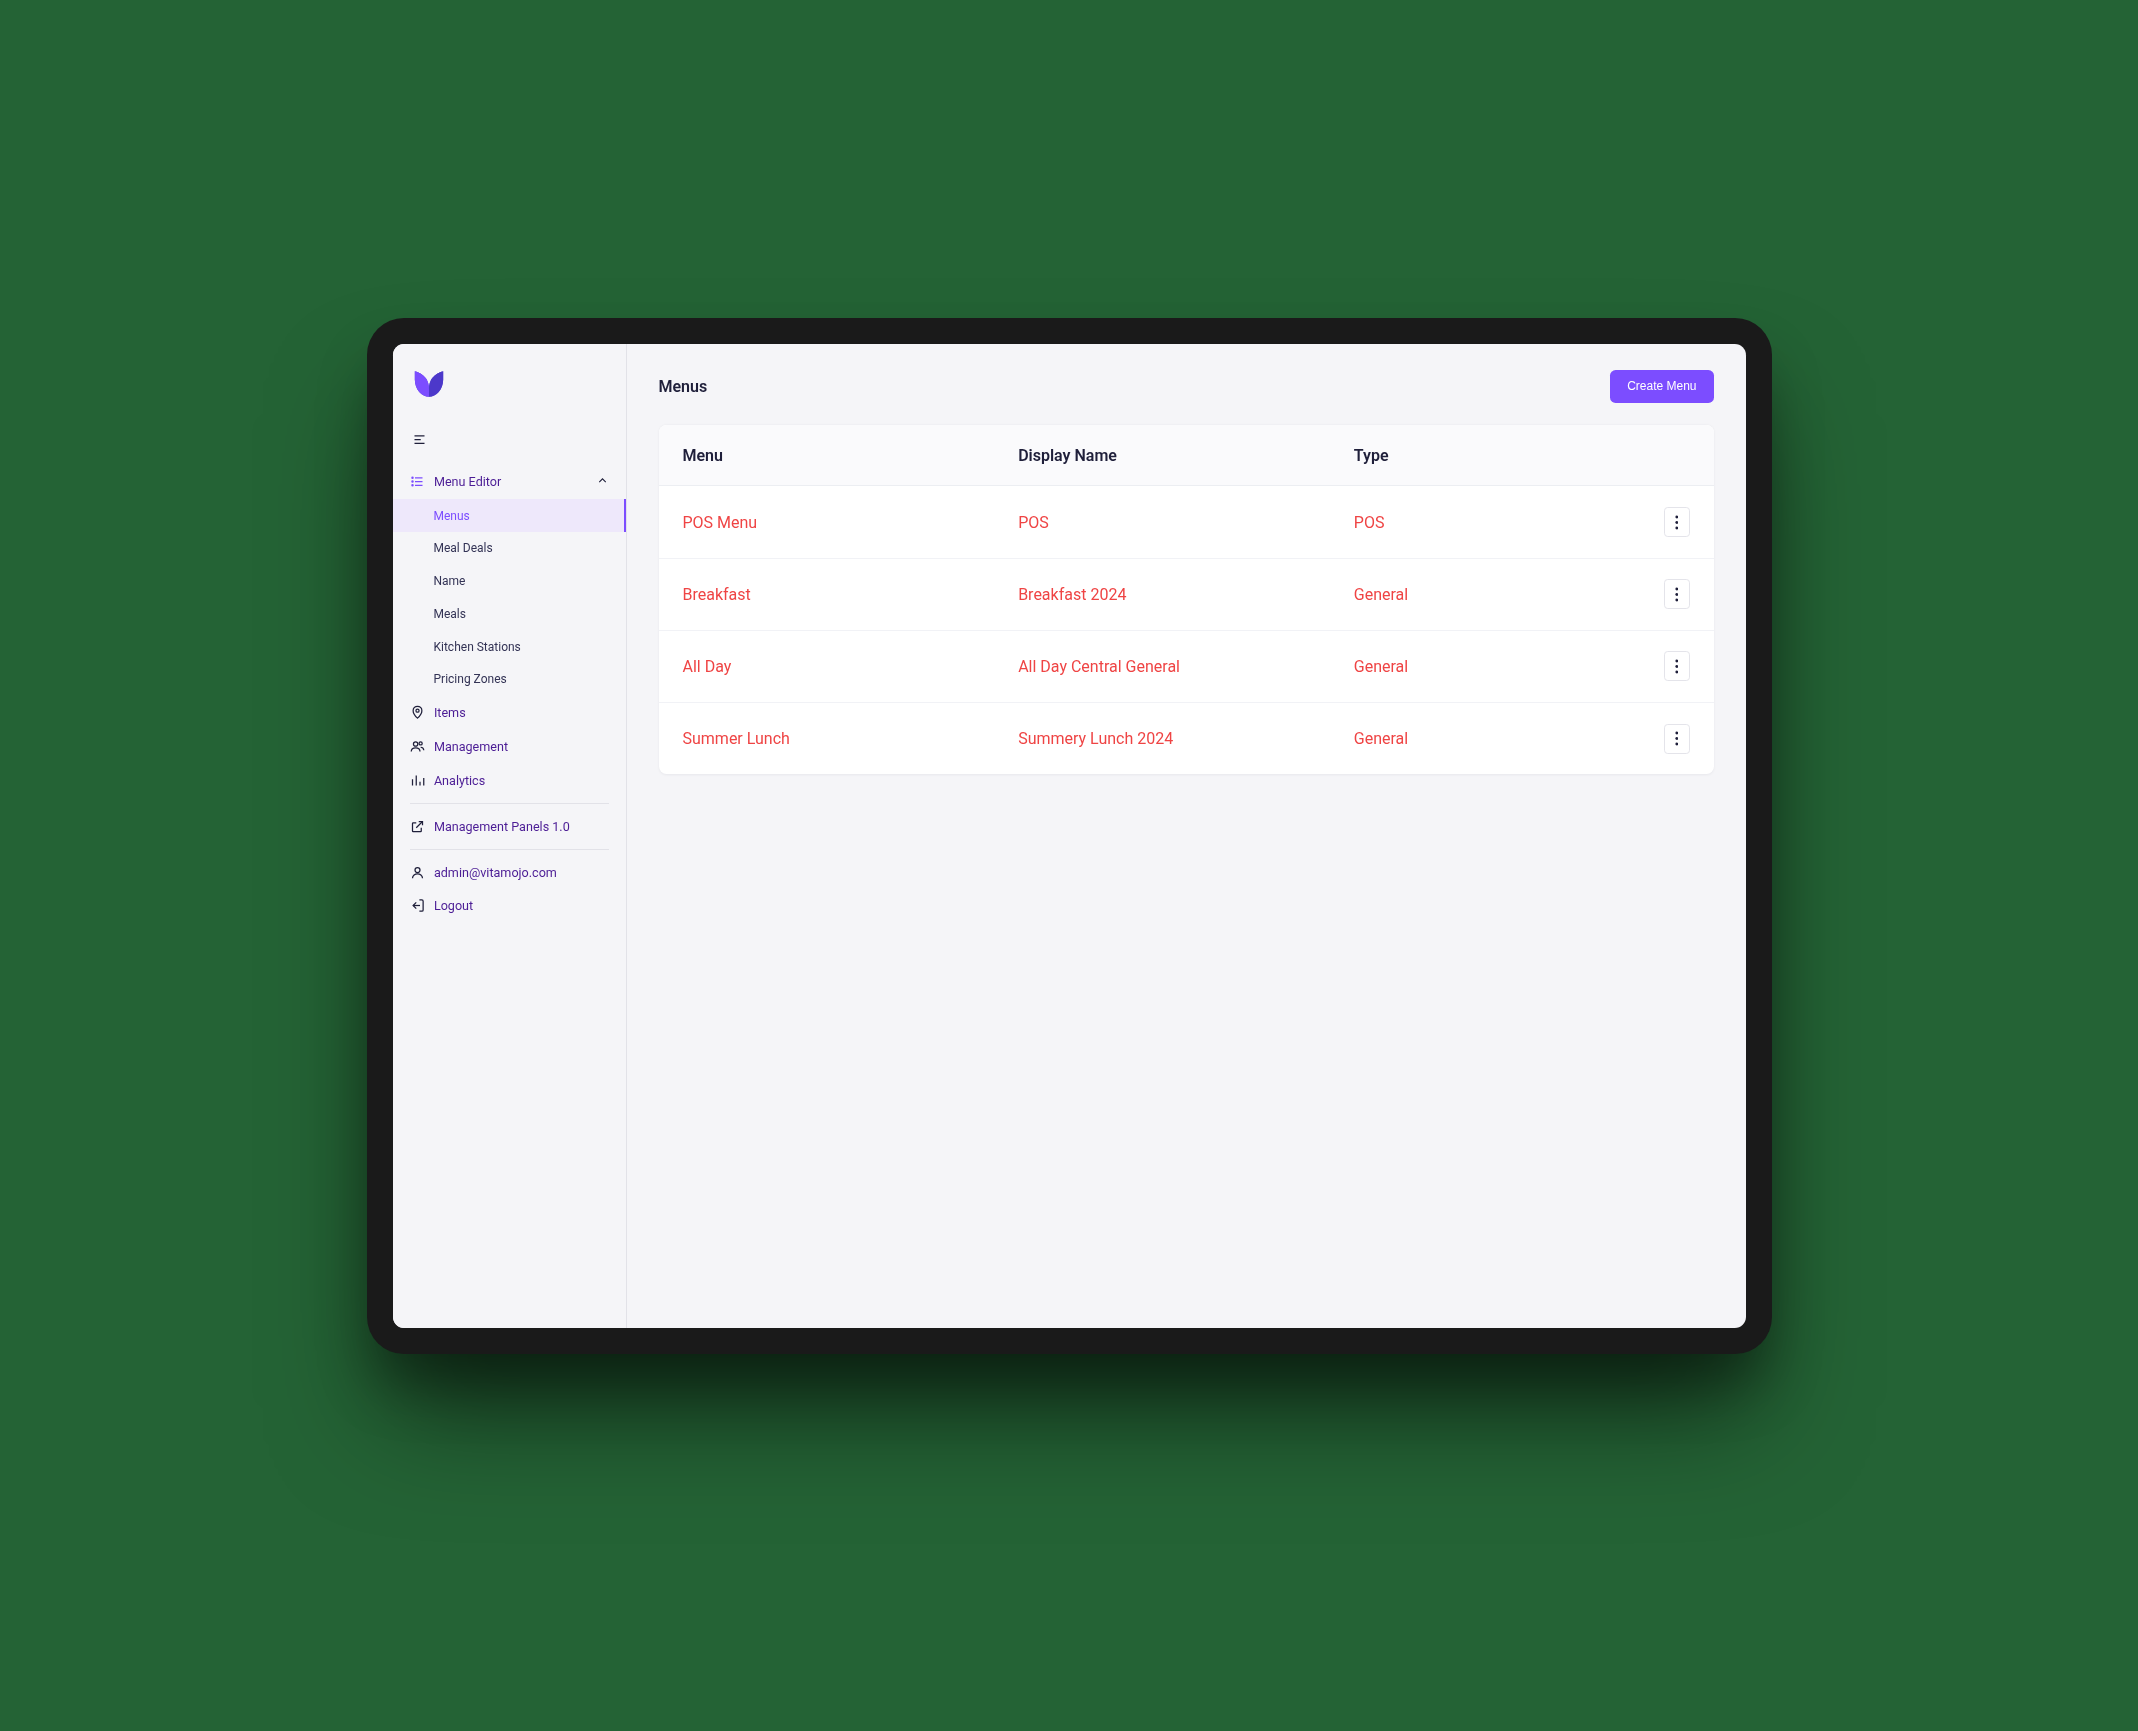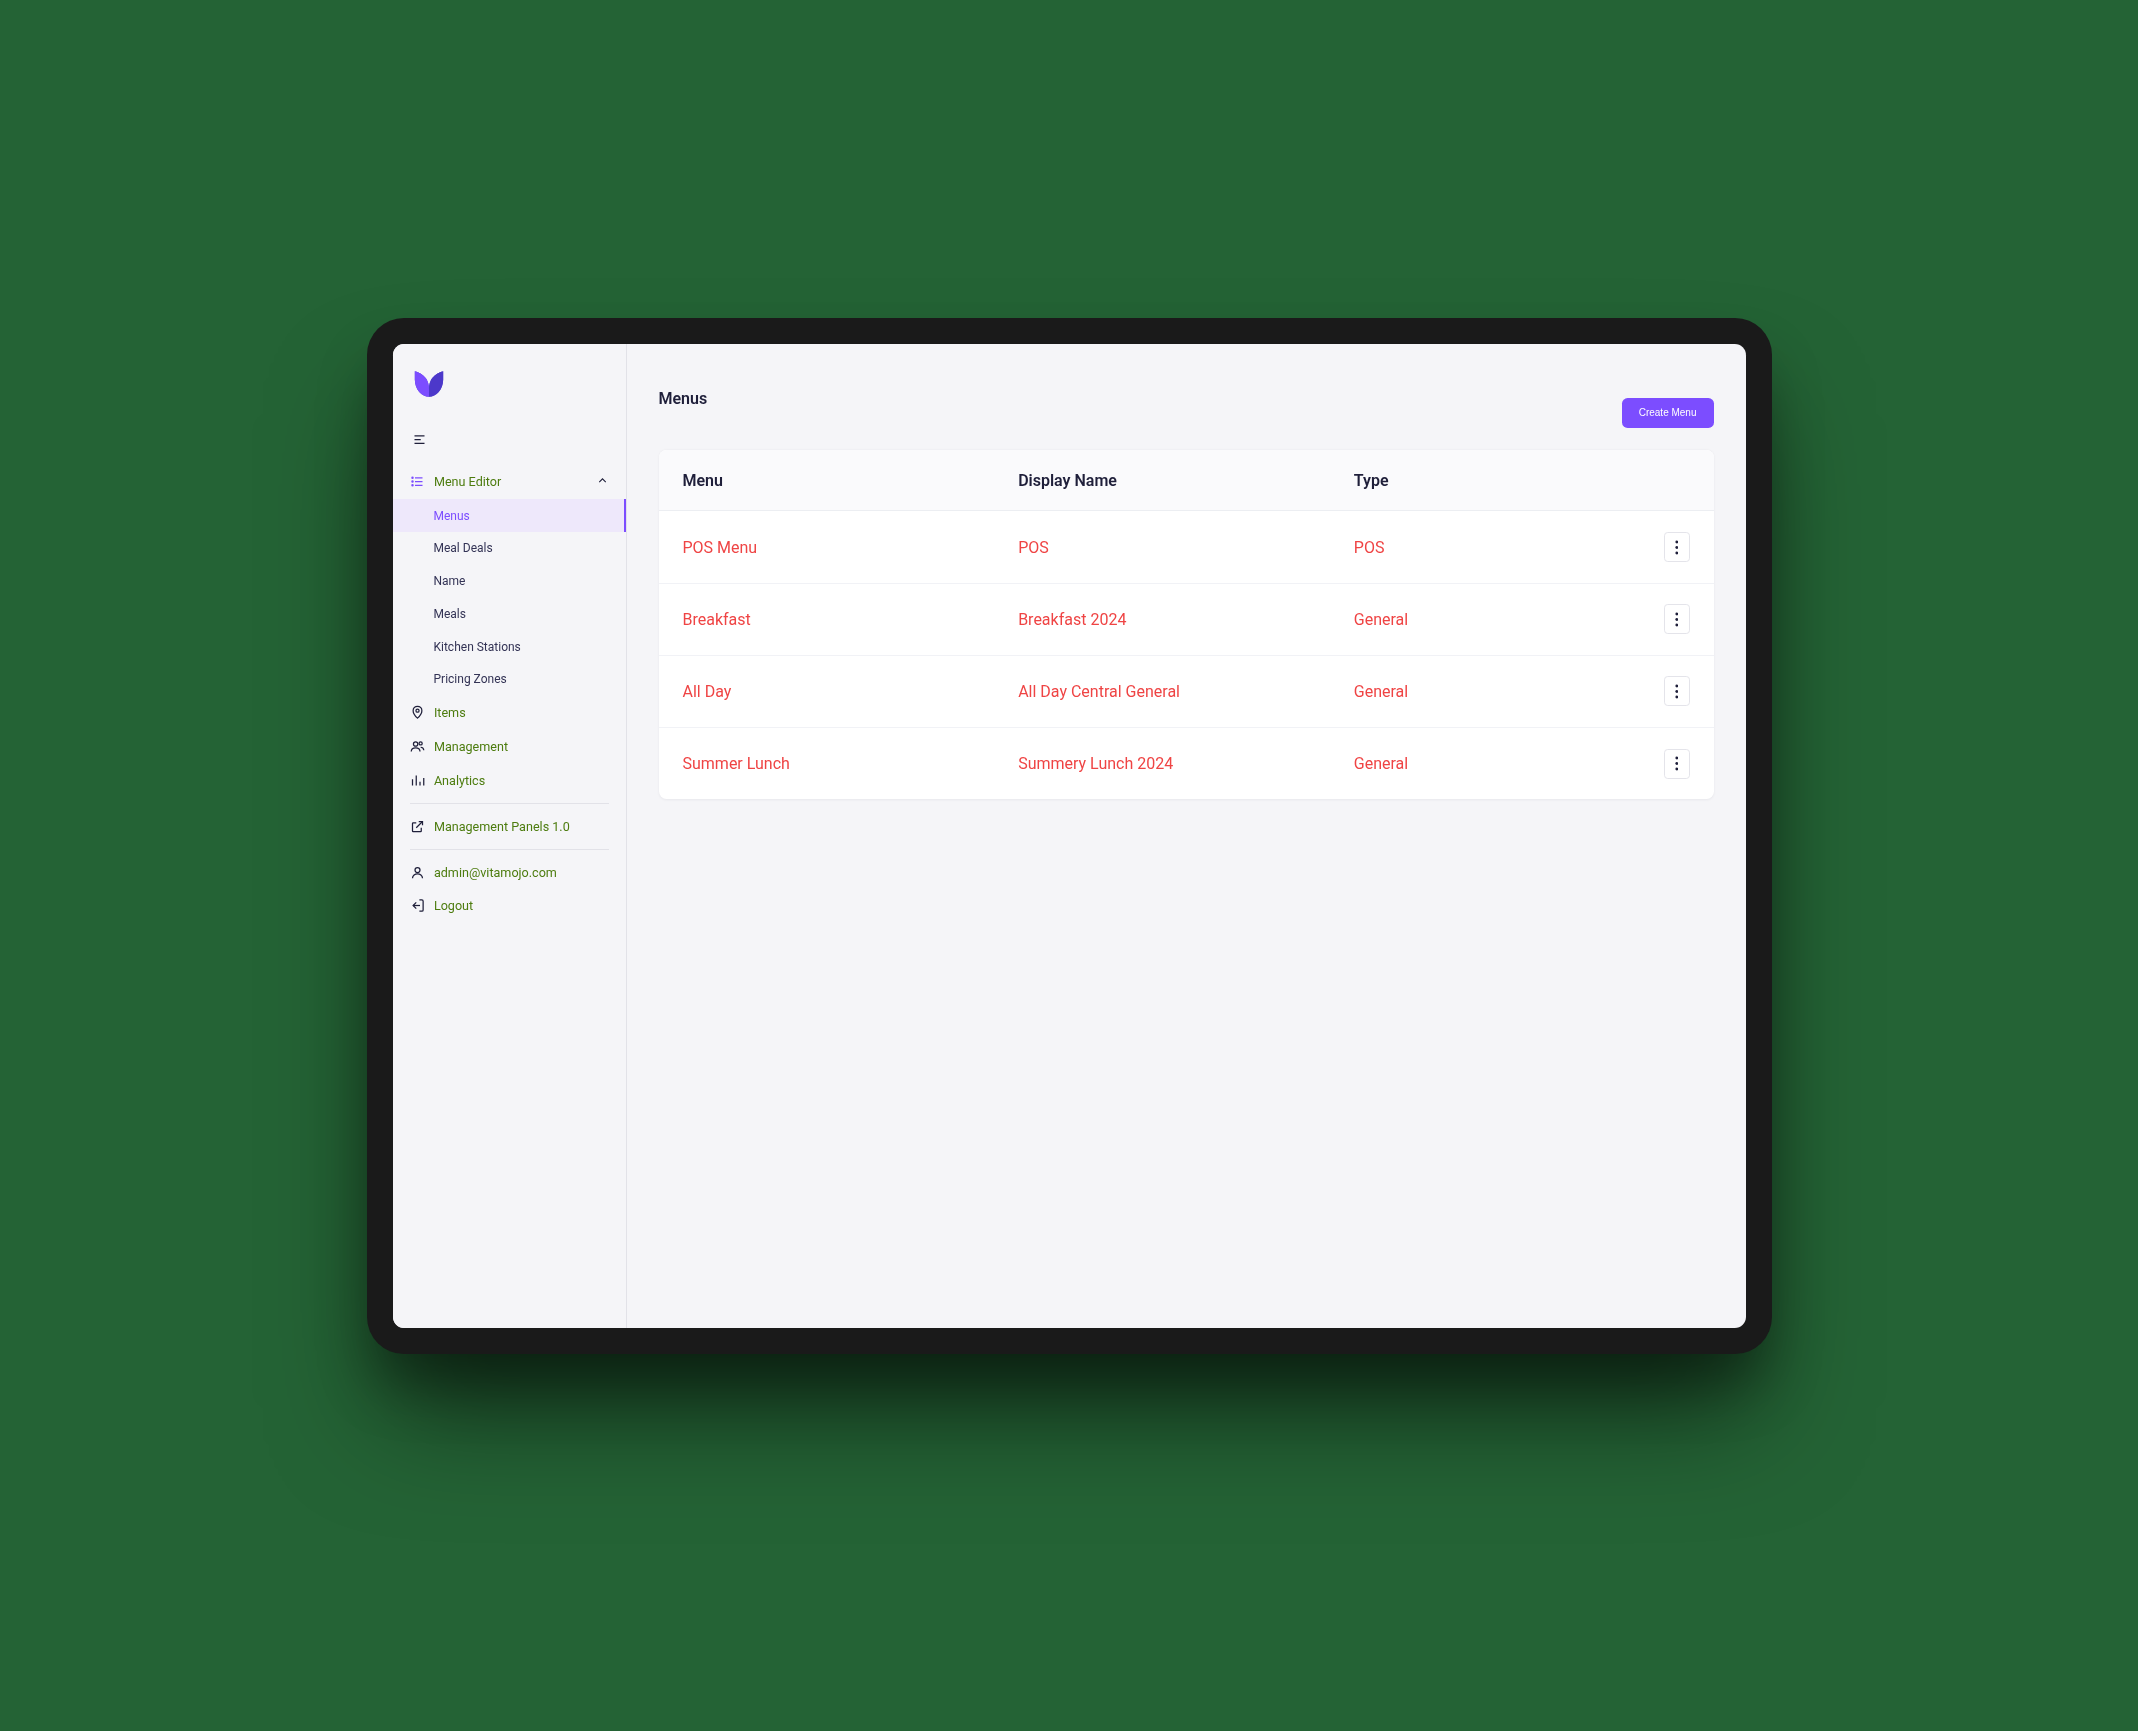--- a/index.html
+++ b/index.html
@@ -44,21 +44,21 @@
     padding: 9.4px 19px 17px 19px;
   }
   .collapse-row svg { width:15px; height:15px; display:block; }
 
   .nav-item {
     display: flex;
     align-items: center;
     gap: 9.4px;
     padding: 9.4px 17px;
     font-size: 12.6px;
-    color: #4d7c0f;
+    color: #4c1d95;
     cursor: pointer;
   }
   .nav-item.submenu { padding-left: 41px; font-size: 12px; color:#333355; }
   .nav-item.submenu.active {
     background: #eee8fb;
     color: #7c4dff;
     border-right: 2.8px solid #7c4dff;
   }
   .nav-item .chev { margin-left: auto; }
   .nav-item .ico { width:15px; height:15px; flex:0 0 15px; display:flex; align-items:center; justify-content:center; }
@@ -83,24 +83,23 @@
     font-size: 16px;
     font-weight: 600;
     color: #1f1f3a;
   }
   .create-btn {
     background: #7c4dff;
     color: #fff;
     border: none;
     border-radius: 5.6px;
     padding: 9.4px 17px;
-    font-size: 10px;
+    font-size: 12px;
     font-weight: 500;
     cursor: pointer;
-    margin-top: 28px;
   }
 
   .card {
     background: #fff;
     border-radius: 7.5px;
     box-shadow: 0 0.9px 2.8px rgba(20,20,50,0.06);
     overflow:hidden;
   }
   .thead, .trow {
     display:grid;

